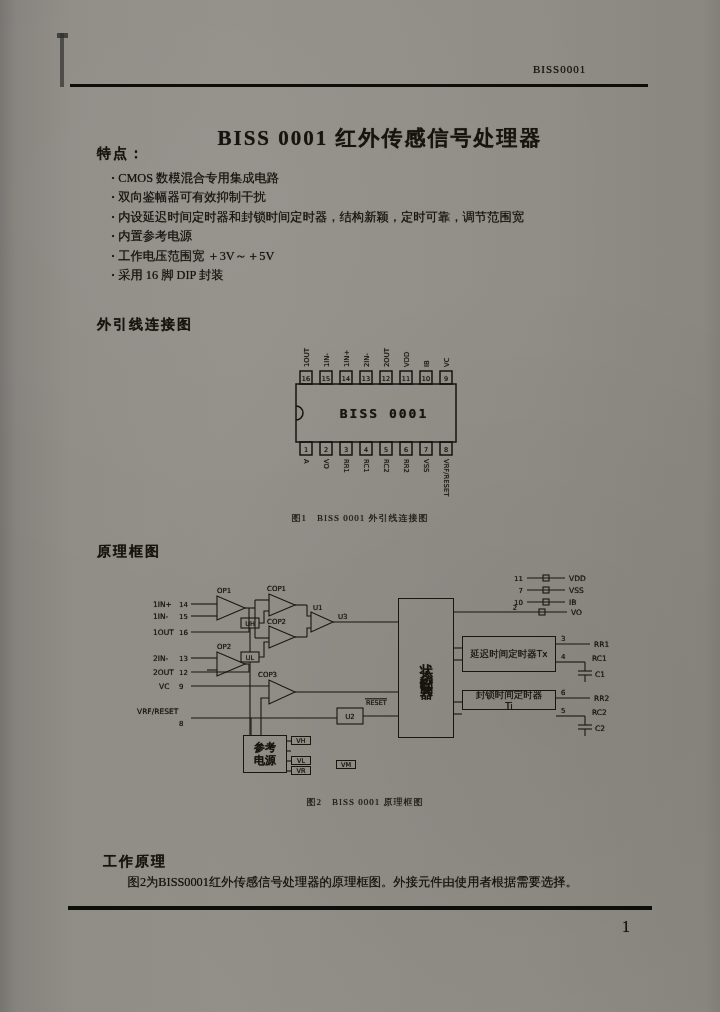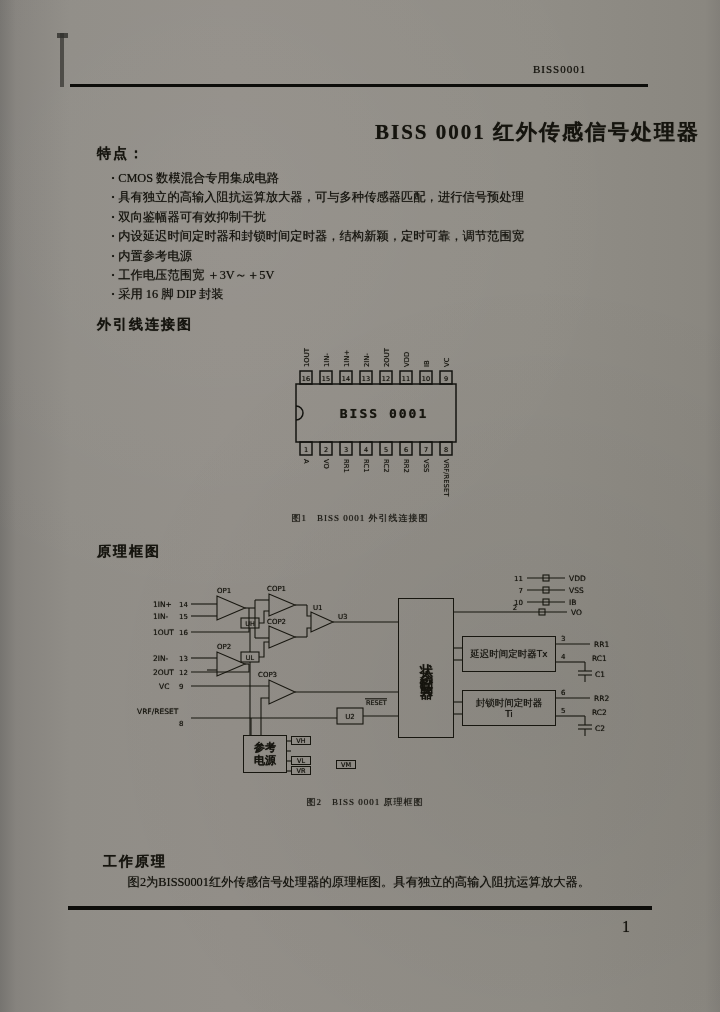--- a/index.html
+++ b/index.html
@@ -16,21 +16,21 @@
   .abs { position:absolute; }
   .corner-mark { left:60px; top:33px; width:4px; height:54px; background:#383733; opacity:.75; }
   .corner-tick { left:57px; top:33px; width:11px; height:5px; background:#30302c; opacity:.8; }
 
   .header-text { left:533px; top:63px; font-size:11px; letter-spacing:1px; }
   .rule { background:#0d0d0a; }
   .header-rule { left:70px; top:84px; width:578px; height:3px; }
   .footer-rule { left:68px; top:906px; width:584px; height:4px; }
   .page-num { left:622px; top:918px; font-size:16px; }
 
-  .doc-title { left:60px; top:118px; width:640px; text-align:right; font-size:21px; font-weight:bold; letter-spacing:2px; }
+  .doc-title { left:60px; top:124px; width:640px; text-align:center; font-size:21px; font-weight:bold; letter-spacing:2px; }
 
   .sec-heading { font-size:14px; font-weight:bold; letter-spacing:2px; }
   .features-heading { left:97px; top:145px; }
   .features-list { left:111px; top:169px; width:510px; }
   .feat { font-size:12.3px; line-height:19.4px; white-space:nowrap; }
   .feat::before { content:"· "; font-weight:bold; }
 
   .pin-heading { left:97px; top:316px; }
   .chip-svg { left:266px; top:336px; }
   .caption { font-size:9px; letter-spacing:1px; text-align:center; color:#1d1c16; }
@@ -38,21 +38,21 @@
   .caption-2 { left:185px; top:796px; width:360px; }
 
   .block-heading { left:97px; top:543px; }
   .blockdiag { left:95px; top:568px; width:552px; height:224px; }
   .blockdiag svg { position:absolute; left:0; top:0; }
 
   .bbox { position:absolute; border:1.4px solid #17160f; display:flex; align-items:center; justify-content:center; box-sizing:border-box; }
   .state-box { left:303px; top:30px; width:56px; height:140px; }
   .vtext { writing-mode:vertical-rl; font-size:13px; font-weight:600; letter-spacing:6px; }
   .tx-box { left:367px; top:68px; width:94px; height:36px; flex-direction:row; }
-  .ti-box { left:367px; top:122px; width:94px; height:36px; flex-direction:column; }
+  .ti-box { left:367px; top:122px; width:94px; height:20px; flex-direction:column; }
   .bname { font-size:9.5px; line-height:11px; }
   .bsym  { font-size:9px; line-height:10px; font-family:"DejaVu Sans",sans-serif; }
   .ref-box { left:148px; top:167px; width:44px; height:38px; flex-direction:column; font-size:11px; line-height:13px; font-weight:600; }
   .refout { position:absolute; left:196px; width:20px; height:9px; border:1px solid #17160f; box-sizing:border-box;
             display:flex; align-items:center; justify-content:center; font-size:6.5px; font-family:"DejaVu Sans",sans-serif;text-decoration:underline; }
   .refout-0 { top:168px; } .refout-1 { top:192px;margin-left:45px; } .refout-2 { top:188px; } .refout-3 { top:198px; }
 
   .principle-heading { left:103px; top:853px; }
   .principle-text { left:103px; top:873px; width:516px; font-size:12.3px; line-height:19px; text-indent:2em; }
 
@@ -75,21 +75,20 @@
   <div class="abs corner-tick"></div>
 
   <div class="abs header-text">BISS0001</div>
   <div class="abs rule header-rule"></div>
 
   <div class="abs doc-title">BISS 0001 红外传感信号处理器</div>
 
   <div class="abs sec-heading features-heading">特点：</div>
   <div class="abs features-list">
     <div class="feat">CMOS 数模混合专用集成电路</div>
-    <div class="feat">具有独立的高输入阻抗运算放大器，可与多种传感器匹配，进行信号预处理</div>
     <div class="feat">双向鉴幅器可有效抑制干扰</div>
     <div class="feat">内设延迟时间定时器和封锁时间定时器，结构新颖，定时可靠，调节范围宽</div>
     <div class="feat">内置参考电源</div>
     <div class="feat">工作电压范围宽 ＋3V～＋5V</div>
     <div class="feat">采用 16 脚 DIP 封装</div>
   </div>
 
   <div class="abs sec-heading pin-heading">外引线连接图</div>
 
   <svg class="abs chip-svg" width="220" height="164" viewBox="0 0 220 164">
@@ -291,18 +290,18 @@
     </div>
     <div class="refout refout-0">VH</div>
     <div class="refout refout-1">VM</div>
     <div class="refout refout-2">VL</div>
     <div class="refout refout-3">VR</div>
   </div>
 
   <div class="abs caption caption-2">图2　BISS 0001 原理框图</div>
 
   <div class="abs sec-heading principle-heading">工作原理</div>
-  <div class="abs principle-text">图2为BISS0001红外传感信号处理器的原理框图。具有独立的高输入阻抗运算放大器。</div>
+  <div class="abs principle-text">图2为BISS0001红外传感信号处理器的原理框图。外接元件由使用者根据需要选择。</div>
 
   <div class="abs rule footer-rule"></div>
   <div class="abs page-num">1</div>
 
 </div>
 
 </body></html>

